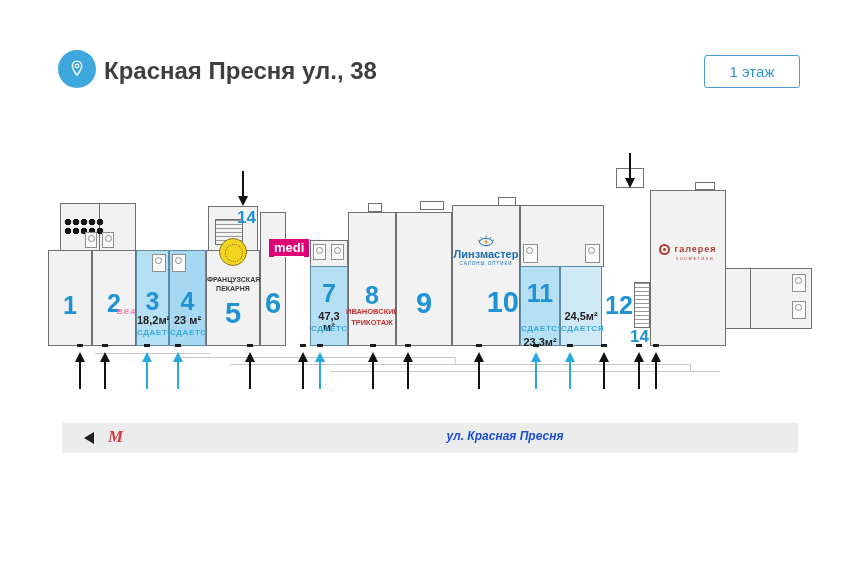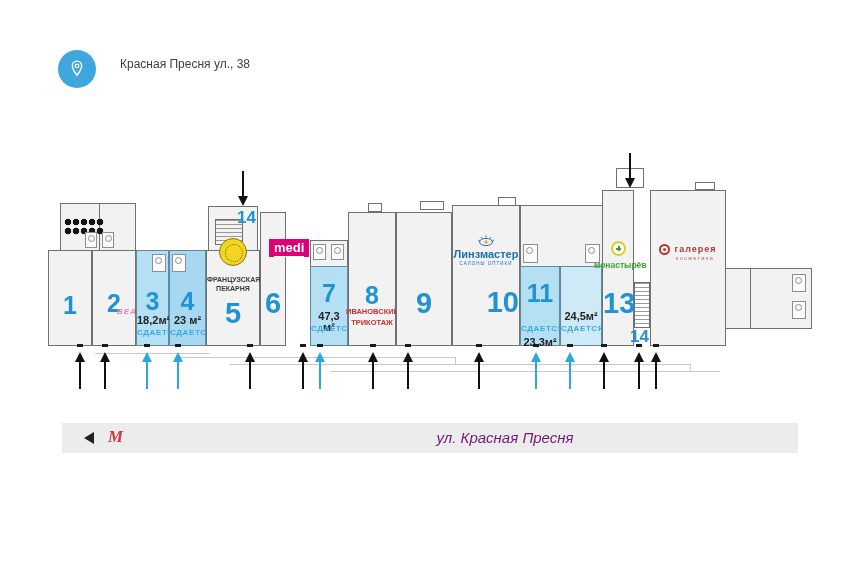--- a/index.html
+++ b/index.html
@@ -1,21 +1,21 @@
 <!DOCTYPE html>
 <html><head>
 <meta charset="utf-8">
 <style>
   html,body{margin:0;padding:0;background:#fff;}
   #page{position:relative;width:860px;height:573px;background:#fff;overflow:hidden;
         font-family:"Liberation Sans",sans-serif;}
   
   .pin-circle{position:absolute;left:58px;top:50px;width:38px;height:38px;border-radius:50%;
       background:#3ea7dd;display:flex;align-items:center;justify-content:center;}
-  .title{position:absolute;left:120px;top:57px;font-size:12px;font-weight:400;color:#3f3f3f;}
+  .title{position:absolute;left:104px;top:57px;font-size:24px;font-weight:700;color:#3f3f3f;}
   .floor-btn{position:absolute;left:704px;top:55px;width:94px;height:31px;border:1px solid #4aa0d5;
       border-radius:3px;background:#fff;color:#2d94cf;font-size:15px;display:flex;
       align-items:center;justify-content:center;cursor:pointer;}
   
   .room{position:absolute;background:#f2f2f2;border:1px solid #707070;box-sizing:border-box;}
   .room.avail{background:#b5dff3;border-color:#5e8ba1;}
   .room.avail.deep{background:#a6d9f1;}
   .room.avail.light{background:#cfe9f7;}
   .num{position:absolute;left:0;right:0;text-align:center;color:#2093d4;font-weight:700;font-size:25px;line-height:1;}
   .num.big{font-size:29px;}
@@ -63,35 +63,36 @@
   .arrow-down::after{content:"";position:absolute;left:50%;transform:translateX(-50%);bottom:9px;width:2px;height:26px;background:#111;}
   .door-mark{position:absolute;width:6px;height:3px;background:#1a1a1a;}
   .walkline{position:absolute;background:#c9c9c9;}
   
   .metro-bar{position:absolute;left:62px;top:423px;width:736px;height:30px;background:#ececec;}
   .back-tri{position:absolute;left:22px;top:9px;width:0;height:0;border-top:6px solid transparent;
       border-bottom:6px solid transparent;border-right:10px solid #222;}
   .metro-m{position:absolute;left:46px;top:5px;color:#cf3a40;font-weight:700;font-size:17px;
       font-family:"Liberation Serif",serif;font-style:italic;line-height:1;}
   .metro-station{position:absolute;left:72px;top:6px;color:#999;font-size:15px;font-style:italic;line-height:1.2;}
-  .street{position:absolute;left:443px;top:6px;transform:translateX(-50%);color:#701a75;
-      font-size:15px;font-style:italic;font-weight:400;line-height:1.2;white-space:nowrap;}
+  .street{position:absolute;left:443px;top:6px;transform:translateX(-50%);color:#1d4ed8;
+      font-size:12px;font-style:italic;font-weight:700;line-height:1.2;white-space:nowrap;}
 </style>
 </head>
 <body>
 
 <div id="page">
 
   <div class="pin-circle">
     <svg viewBox="0 0 24 24" width="20" height="20">
       <path d="M12 2.5C8.9 2.5 6.4 5 6.4 8.1c0 4 5.6 11.4 5.6 11.4s5.6-7.4 5.6-11.4C17.6 5 15.1 2.5 12 2.5z" fill="none" stroke="#fff" stroke-width="1.7"></path>
       <circle cx="12" cy="8.2" r="2.2" fill="none" stroke="#fff" stroke-width="1.5"></circle>
     </svg>
   </div>
   <div class="title">Красная Пресня ул., 38</div>
+  <div class="floor-btn">1 этаж</div>
 
   <div class="room" style="left:60px;top:203px;width:76px;height:48px;">
     <div class="part-v" style="left:38px;top:0;height:46px;"></div>
     <div class="dots-logo" style="left:3px;top:14px;"></div>
     <div class="wc" style="left:24px;top:28px;width:12px;height:16px;"></div>
     <div class="wc" style="left:41px;top:28px;width:12px;height:16px;"></div>
   </div>
 
   <div class="room" style="left:48px;top:250px;width:44px;height:96px;">
     <div class="num" style="top:42px;">1</div>
@@ -171,25 +172,20 @@
     <div class="num" style="top:14px;">11</div>
     <div class="area" style="top:44px;margin-top:26px;">23,3м²</div>
     <div class="sda" style="top:58px;">СДАЕТСЯ</div>
   </div>
   <div class="room avail light" style="left:560px;top:266px;width:42px;height:80px;">
     <div class="num" style="top:26px;padding-left:44px;">12</div>
     <div class="area" style="top:44px;">24,5м²</div>
     <div class="sda" style="top:58px;">СДАЕТСЯ</div>
   </div>
 
-  <div class="room" style="left:602px;top:190px;width:32px;height:156px;">
-    <div class="monast-circle monast-cross" style="left:8px;top:50px;"></div>
-    <div class="monast-text" style="left:-9px;right:-9px;top:70px;">монастырёв</div>
-    <div class="num big" style="top:98px;">13</div>
-  </div>
 
   <div class="stair-h" style="left:634px;top:282px;width:16px;height:46px;"></div>
   <div class="stairs-label" style="left:630px;top:328px;">14</div>
 
   <div class="room" style="left:650px;top:190px;width:76px;height:156px;">
     <div class="gal-row" style="top:53px;">
       <div class="gal-ring"></div>
       <div class="gal-text">галерея</div>
     </div>
     <div class="gal-sub" style="top:66px;">КОСМЕТИКИ</div>

